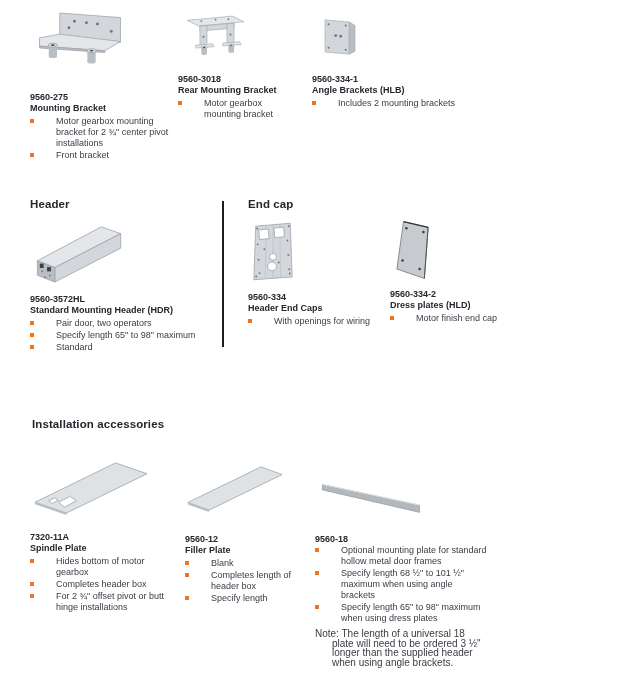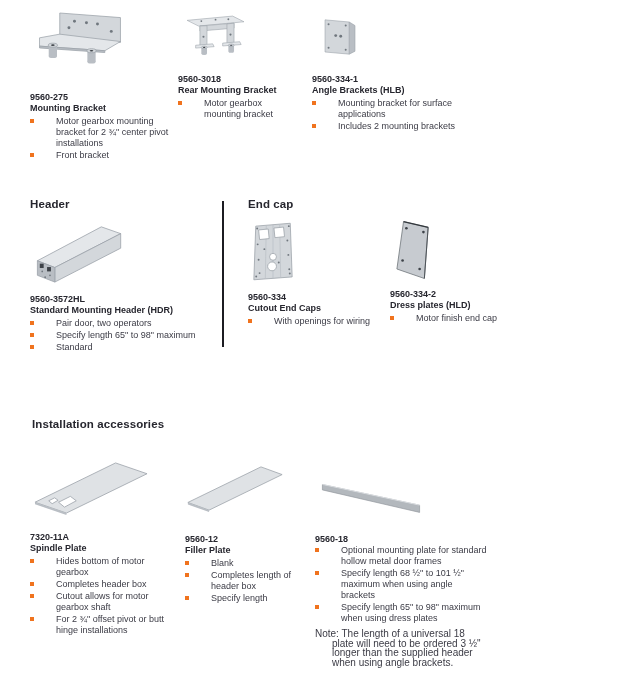--- a/index.html
+++ b/index.html
@@ -121,24 +121,20 @@
         <circle class="hole" cx="36" cy="47" r="1.4"></circle>
       <circle class="hole" cx="22" cy="27" r="2"></circle>
         <circle class="hole" cx="29" cy="28" r="2"></circle>
     </svg>
   </div>
   <div class="code" style="margin-top:5px">9560-334-1</div>
   <div class="pname">Angle Brackets (HLB)</div>
   <ul class="bullets">
     <li>
         <span class="sq"></span>
-        <span>Mounting bracket for surface applications</span>
-      </li>
-    <li>
-        <span class="sq"></span>
         <span>Includes 2 mounting brackets</span>
       </li>
   </ul>
 </div>
 
 <div class="section-title" style="left:30px;top:198px">Header</div>
 <div class="divider" style="left:222px;top:201px;width:2px;height:146px"></div>
 <div class="section-title" style="left:248px;top:198px">End cap</div>
 
 <div class="product" style="left:30px;top:216px;width:182px">
@@ -191,21 +187,21 @@
         <circle class="hole" cx="41" cy="51" r="1"></circle>
       <circle class="hole" cx="15" cy="30" r="1"></circle>
         <circle class="hole" cx="30" cy="44" r="1"></circle>
       <circle class="hole" cx="7.5" cy="8.5" r="1"></circle>
         <circle class="hole" cx="40.5" cy="6" r="1"></circle>
       <circle class="hole" cx="6.5" cy="58.5" r="1"></circle>
         <circle class="hole" cx="41.5" cy="55.5" r="1"></circle>
     </svg>
   </div>
   <div class="code" style="margin-top:8px">9560-334</div>
-  <div class="pname">Cutout End Caps</div>
+  <div class="pname">Header End Caps</div>
   <ul class="bullets">
     <li>
         <span class="sq"></span>
         <span>With openings for wiring</span>
       </li>
   </ul>
 </div>
 
 <div class="product" style="left:390px;top:216px;width:140px">
   <div class="imgbox" style="height:68px;padding-left:5px;padding-bottom:1px">
@@ -246,24 +242,20 @@
     <li>
         <span class="sq"></span>
         <span>Hides bottom of motor gearbox</span>
       </li>
     <li>
         <span class="sq"></span>
         <span>Completes header box</span>
       </li>
     <li>
         <span class="sq"></span>
-        <span>Cutout allows for motor gearbox shaft</span>
-      </li>
-    <li>
-        <span class="sq"></span>
         <span>For 2 ¾" offset pivot or butt hinge installations</span>
       </li>
   </ul>
 </div>
 
 <div class="product" style="left:185px;top:442px;width:125px">
   <div class="imgbox" style="height:74px;padding-left:0;padding-bottom:10px">
     <svg width="100" height="54" viewBox="0 0 104 56">
       <polygon class="pf ms" points="3,42 79,5 101,13 25,50"></polygon>
       <polygon class="mfd" points="3,42 25,50 25,52 3,44"></polygon>

